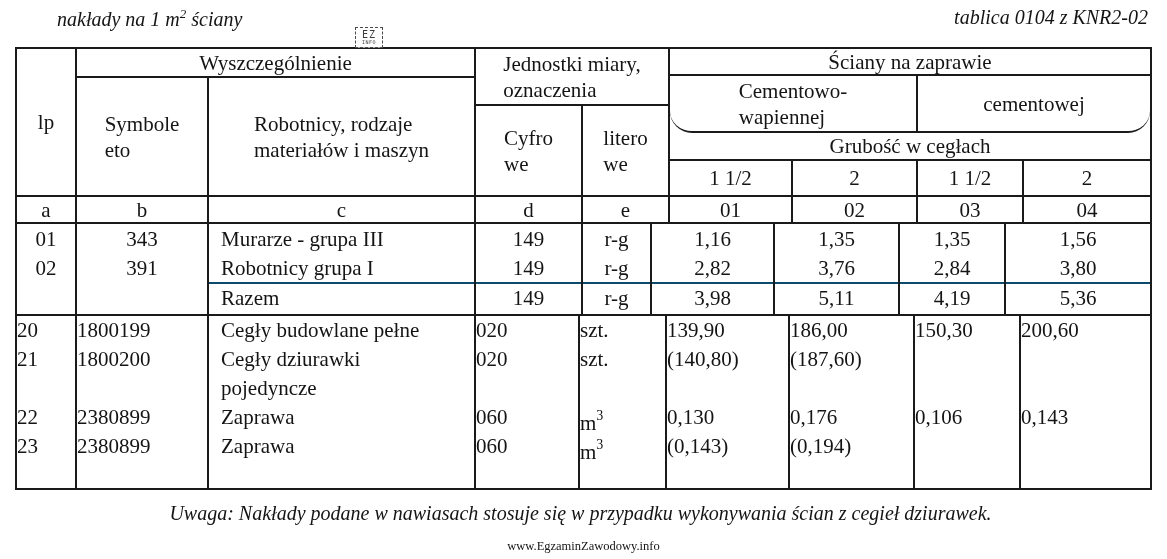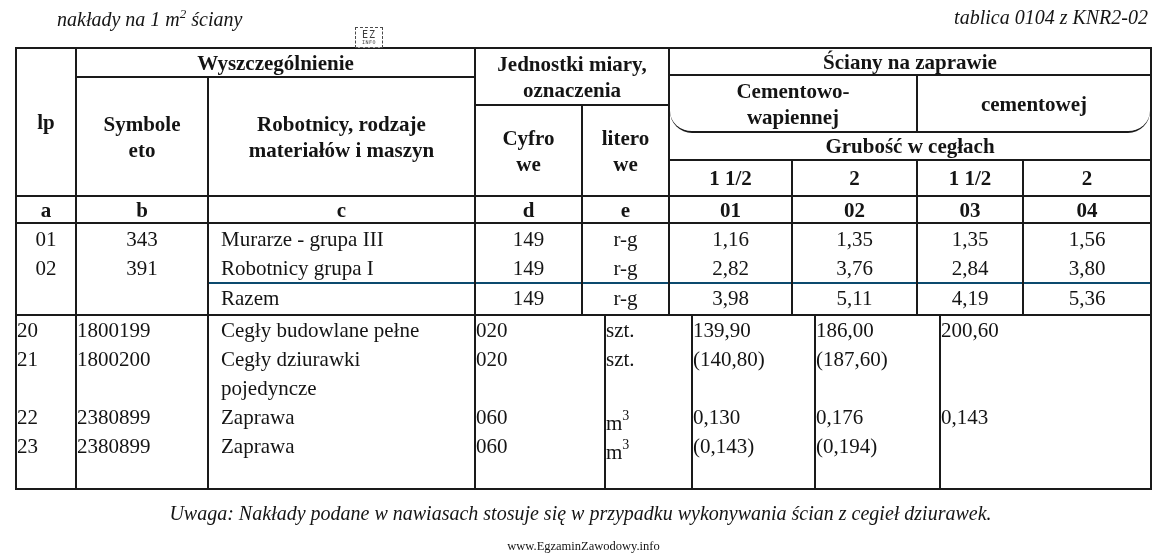--- a/index.html
+++ b/index.html
@@ -20,21 +20,21 @@
   .stamp .s2 { font-size: 5px; letter-spacing: 0.5px; }
 
   .tbl { position: absolute; left: 15px; top: 47px; width: 1137px; height: 443px;
          border: 2px solid #1a1a1a; display: flex; flex-direction: column; font-size: 21px; }
   .row { display: flex; }
   .grow { flex: 1 1 auto; min-width: 0; }
   .br { border-right: 2px solid #1a1a1a; }
   .bb { border-bottom: 2px solid #1a1a1a; }
   .grp { display: flex; flex-direction: column; }
   .cell { display: flex; align-items: center; justify-content: center;
-          text-align: center; white-space: pre-line; line-height: 26px; height: 100%; font-weight: bold; }
+          text-align: left; white-space: pre-line; line-height: 26px; height: 100%; }
   .thead { display: flex; height: 146px; flex: 0 0 auto; }
   .hrow { display: flex; flex: 0 0 auto; border-radius: 22px; }
   .letters { display: flex; height: 29px; flex: 0 0 auto;
              border-top: 2px solid #1a1a1a; border-bottom: 2px solid #1a1a1a; }
   .letters .cell { line-height: 24px; }
   .secA { display: flex; height: 90px; flex: 0 0 auto; }
   .secB { display: flex; flex: 1 1 auto; border-top: 2px solid #1a1a1a; }
   .colstack { display: flex; flex-direction: column; }
   .pread { white-space: pre-line; line-height: 29px; text-align: center; padding-top: 1px; }
   .upper { height: 60px; border-bottom: 2px solid #0c4a6e; flex: 0 0 auto; }
@@ -131,21 +131,21 @@
           </div>
         <div class="razem leftal">Razem</div>
       </div>
       <div class="colstack br" style="width:107px">
         <div class="upper">
             <div class="pread">149
 149</div>
           </div>
         <div class="razem">149</div>
       </div>
-      <div class="colstack br" style="width:87px">
+      <div class="colstack br" style="width:69px">
         <div class="upper">
             <div class="pread">r-g
 r-g</div>
           </div>
         <div class="razem">r-g</div>
       </div>
       <div class="colstack br" style="width:123px">
         <div class="upper">
             <div class="pread">1,16
 2,82</div>
@@ -190,21 +190,21 @@
         <div class="slot">2380899</div>
         <div class="slot">2380899</div>
       </div>
       <div class="colstack br" style="width:267px">
         <div class="slot leftal">Cegły budowlane pełne</div>
         <div class="slot leftal">Cegły dziurawki</div>
         <div class="slot leftal">pojedyncze</div>
         <div class="slot leftal">Zaprawa</div>
         <div class="slot leftal">Zaprawa</div>
       </div>
-      <div class="colstack br" style="width:130px">
+      <div class="colstack br" style="width:104px">
         <div class="slot">020</div>
         <div class="slot">020</div>
         <div class="slot"></div>
         <div class="slot">060</div>
         <div class="slot">060</div>
       </div>
       <div class="colstack br" style="width:87px">
         <div class="slot">szt.</div>
         <div class="slot">szt.</div>
         <div class="slot"></div>
@@ -218,20 +218,27 @@
         <div class="slot">0,130</div>
         <div class="slot">(0,143)</div>
       </div>
       <div class="colstack br" style="width:125px">
         <div class="slot">186,00</div>
         <div class="slot">(187,60)</div>
         <div class="slot"></div>
         <div class="slot">0,176</div>
         <div class="slot">(0,194)</div>
       </div>
+      <div class="colstack br" style="width:106px">
+        <div class="slot">150,30</div>
+        <div class="slot"></div>
+        <div class="slot"></div>
+        <div class="slot">0,106</div>
+        <div class="slot"></div>
+      </div>
       <div class="colstack grow">
         <div class="slot">200,60</div>
         <div class="slot"></div>
         <div class="slot"></div>
         <div class="slot">0,143</div>
         <div class="slot"></div>
       </div>
     </div>
   </div>
 

